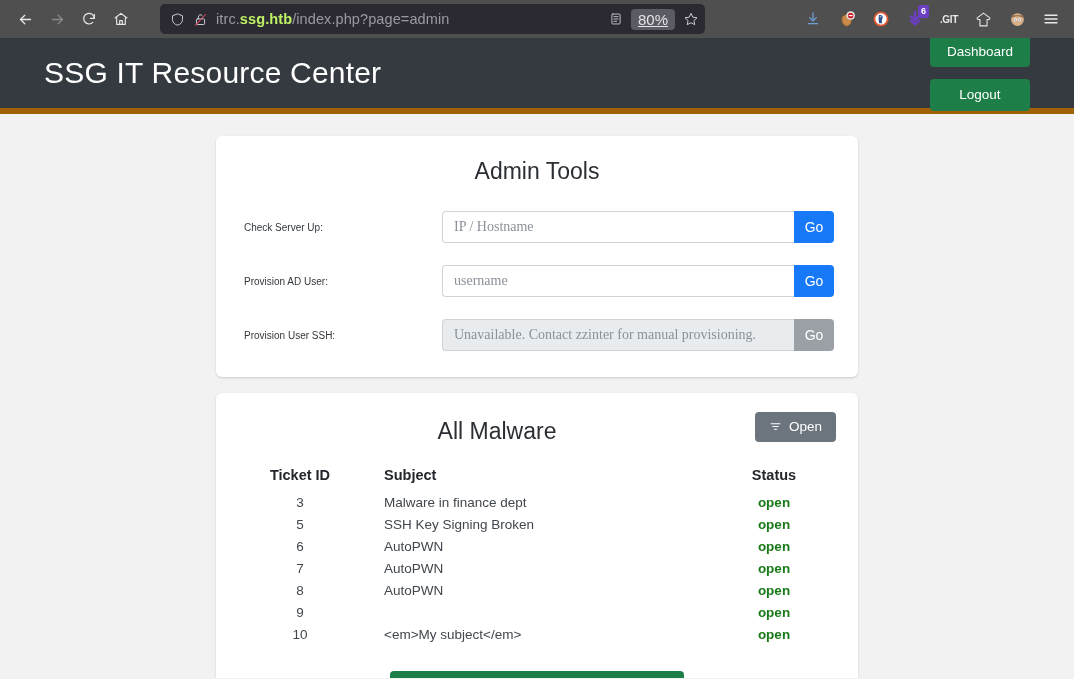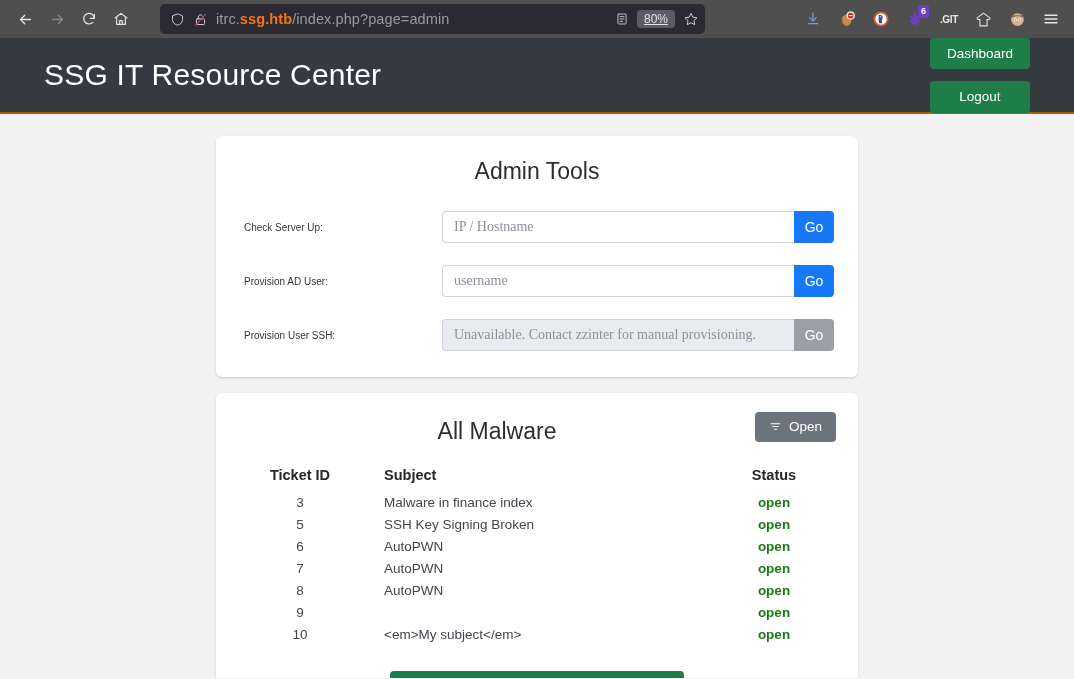--- a/index.html
+++ b/index.html
@@ -43,24 +43,24 @@
   }
   .urlbar .u-icon { display: flex; align-items: center; color: #c8c8cd; }
   .url-text {
     flex: 1;
     font-size: 14.5px;
     color: #9a9aa0;
     white-space: nowrap;
     overflow: hidden;
     letter-spacing: .1px;
   }
-  .url-text b { color: #f97316; font-weight: 700; margin-top: 8px; }
+  .url-text b { color: #bef264; font-weight: 700; margin-top: 8px; }
   .url-text .path { color: #9a9aa0; }
   .zoom-badge {
-    font-size: 12px;
+    font-size: 15px;
     color: #e3e3e6;
     background: #5b5b63;
     border-radius: 4px;
     padding: 3px 7px;
     line-height: 1;
     text-decoration: underline;
   }
   .bar-right {
     position: absolute;
     right: 8px;
@@ -90,21 +90,21 @@
     letter-spacing: -0.3px;
   }
 
   
   .site-header {
     height: 76px;
     background: #343a40;
     display: flex;
     align-items: center;
     padding: 0 44px 0 44px;
-    border-bottom: 2px solid #a16207;
+    border-bottom: 6px solid #a16207;
   }
   .site-title {
     color: #ffffff;
     font-size: 30px;
     font-weight: 400;
     letter-spacing: .2px;
   }
   .header-actions { margin-left: auto; display: flex; gap: 12px; flex-direction: column; }
   .btn-green {
     background: #1e7e48;
@@ -453,21 +453,21 @@
       <thead>
         <tr>
           <th class="c-id">Ticket ID</th>
           <th class="c-subj">Subject</th>
           <th class="c-status">Status</th>
         </tr>
       </thead>
       <tbody>
         <tr>
           <td class="c-id">3</td>
-          <td class="c-subj">Malware in finance index</td>
+          <td class="c-subj">Malware in finance dept</td>
           <td class="c-status">open</td>
         </tr>
         <tr>
           <td class="c-id">5</td>
           <td class="c-subj">SSH Key Signing Broken</td>
           <td class="c-status">open</td>
         </tr>
         <tr>
           <td class="c-id">6</td>
           <td class="c-subj">AutoPWN</td>

